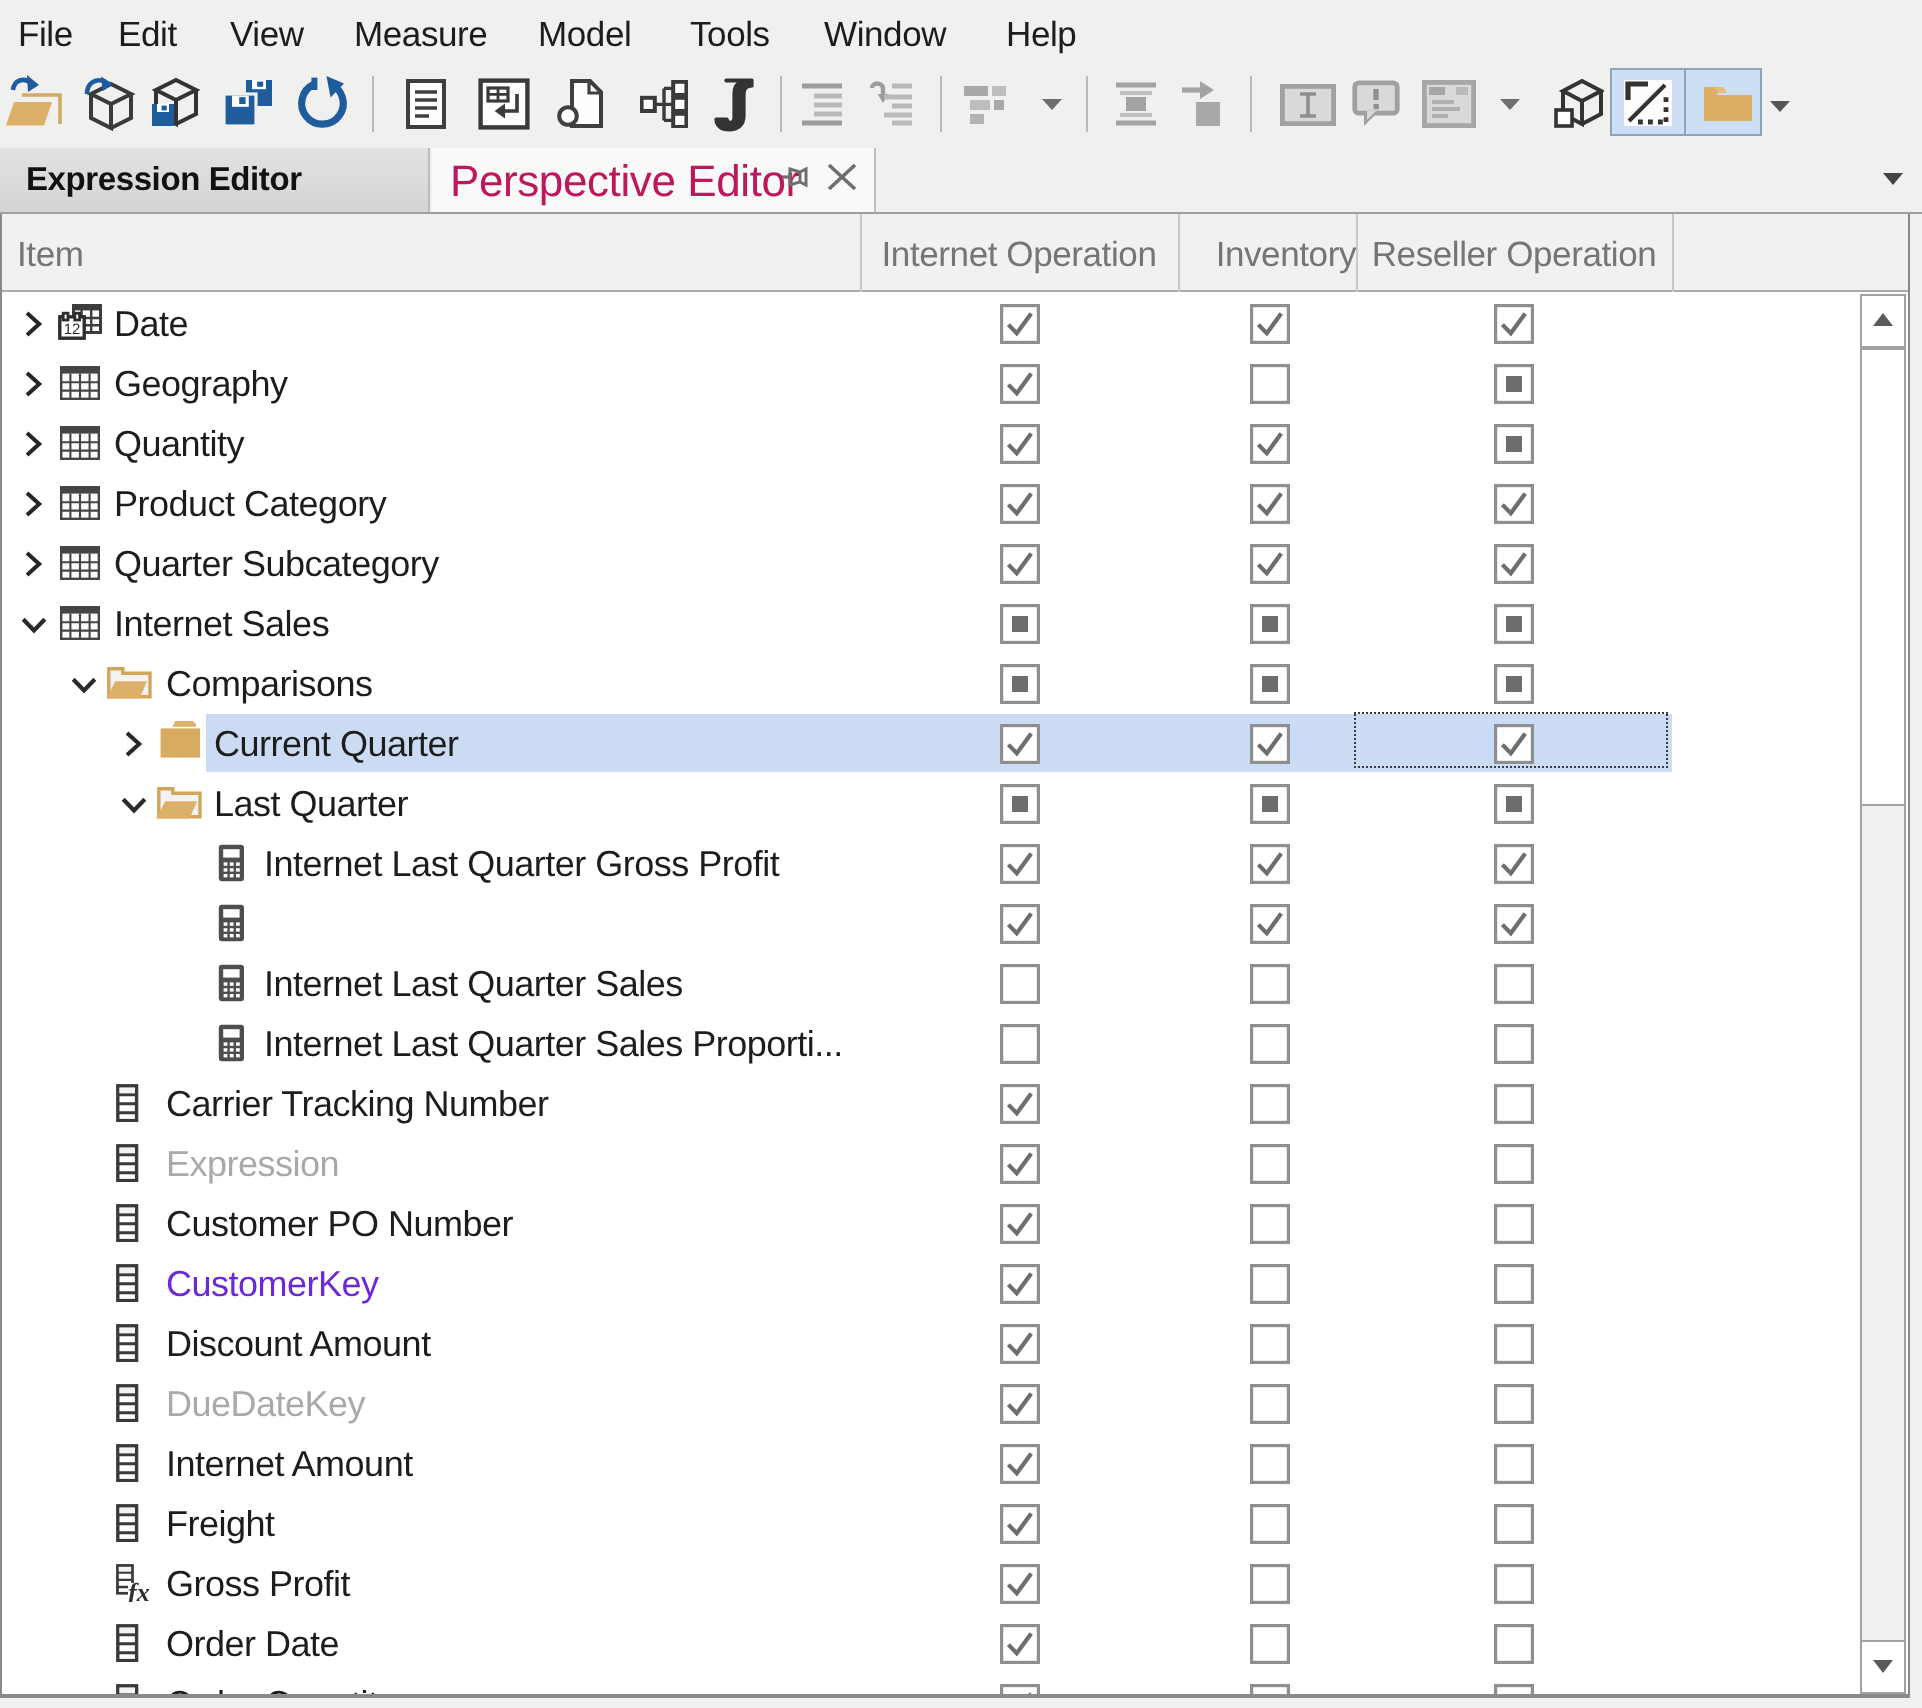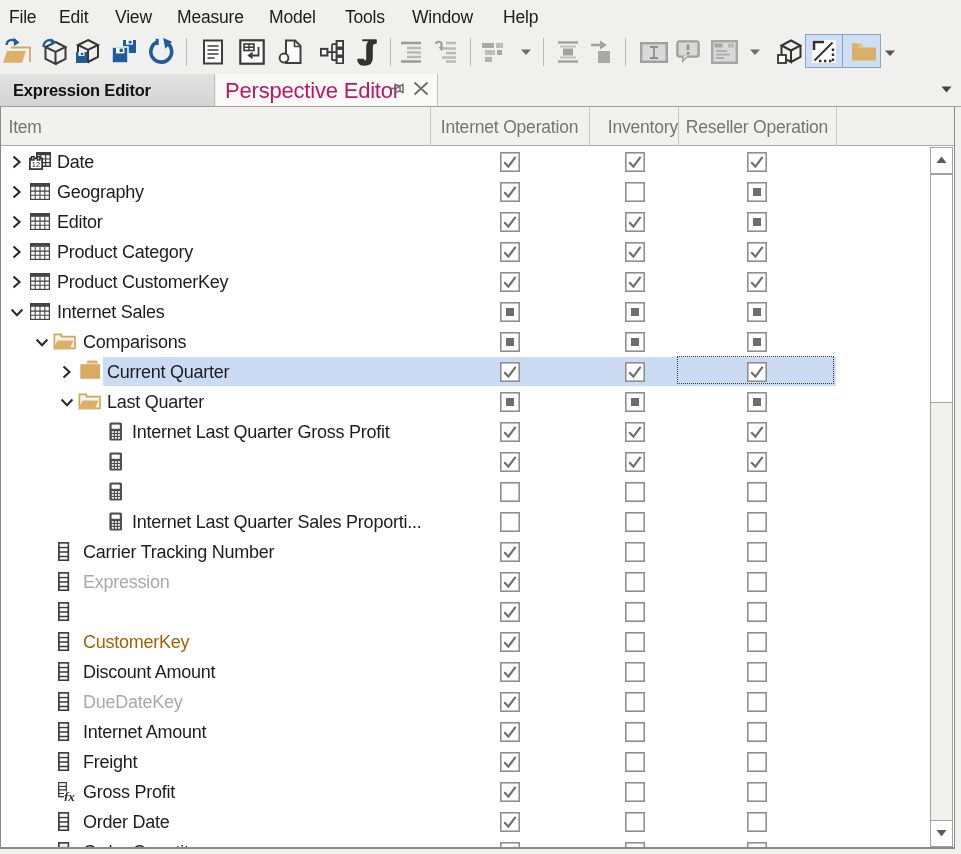--- a/index.html
+++ b/index.html
@@ -227,21 +227,21 @@
       <rect x="6" y="6" width="8" height="8" fill="#6d6d6d"></rect>
     </svg>
 <svg style="position:absolute;left:12px;top:215px" width="10" height="14" viewBox="0 0 10 14">
       <path d="M1.5 1.5 L7.6 7 L1.5 12.5" fill="none" stroke="#262626" stroke-width="2"></path>
     </svg>
     <svg style="position:absolute;left:30px;top:213px" width="20" height="17" viewBox="0 0 20 17">
       <rect x="0.6" y="0.6" width="18.8" height="15.8" fill="#fdfdfd" stroke="#454545" stroke-width="1.2"></rect>
       <rect x="0" y="0" width="20" height="3.8" fill="#454545"></rect>
       <path d="M5.2 3.8 V16.4 M10 3.8 V16.4 M14.8 3.8 V16.4 M0.7 8.1 H19.3 M0.7 12.3 H19.3" stroke="#454545" stroke-width="1.05" fill="none"></path>
     </svg>
-    <div style="position:absolute;left:57px;top:207px;height:30px;line-height:30px;font-size:18px;letter-spacing:-0.25px;color:#1d1d1d;white-space:nowrap">Editor</div>
+    <div style="position:absolute;left:57px;top:207px;height:30px;line-height:30px;font-size:18px;letter-spacing:-0.25px;color:#1d1d1d;white-space:nowrap">Quantity</div>
     <svg style="position:absolute;left:500px;top:212px" width="20" height="20" viewBox="0 0 20 20">
       <rect x="0.8" y="0.8" width="18.4" height="18.4" fill="#fff" stroke="#8f8f8f" stroke-width="1.6"></rect>
       <path d="M4.2 10.3 L8.4 14.6 L15.6 4.8" fill="none" stroke="#6d6d6d" stroke-width="2.1"></path>
     </svg>
     <svg style="position:absolute;left:625px;top:212px" width="20" height="20" viewBox="0 0 20 20">
       <rect x="0.8" y="0.8" width="18.4" height="18.4" fill="#fff" stroke="#8f8f8f" stroke-width="1.6"></rect>
       <path d="M4.2 10.3 L8.4 14.6 L15.6 4.8" fill="none" stroke="#6d6d6d" stroke-width="2.1"></path>
     </svg>
     <svg style="position:absolute;left:747px;top:212px" width="20" height="20" viewBox="0 0 20 20">
       <rect x="0.8" y="0.8" width="18.4" height="18.4" fill="#fff" stroke="#8f8f8f" stroke-width="1.6"></rect>
@@ -269,21 +269,21 @@
       <path d="M4.2 10.3 L8.4 14.6 L15.6 4.8" fill="none" stroke="#6d6d6d" stroke-width="2.1"></path>
     </svg>
 <svg style="position:absolute;left:12px;top:275px" width="10" height="14" viewBox="0 0 10 14">
       <path d="M1.5 1.5 L7.6 7 L1.5 12.5" fill="none" stroke="#262626" stroke-width="2"></path>
     </svg>
     <svg style="position:absolute;left:30px;top:273px" width="20" height="17" viewBox="0 0 20 17">
       <rect x="0.6" y="0.6" width="18.8" height="15.8" fill="#fdfdfd" stroke="#454545" stroke-width="1.2"></rect>
       <rect x="0" y="0" width="20" height="3.8" fill="#454545"></rect>
       <path d="M5.2 3.8 V16.4 M10 3.8 V16.4 M14.8 3.8 V16.4 M0.7 8.1 H19.3 M0.7 12.3 H19.3" stroke="#454545" stroke-width="1.05" fill="none"></path>
     </svg>
-    <div style="position:absolute;left:57px;top:267px;height:30px;line-height:30px;font-size:18px;letter-spacing:-0.25px;color:#1d1d1d;white-space:nowrap">Product CustomerKey</div>
+    <div style="position:absolute;left:57px;top:267px;height:30px;line-height:30px;font-size:18px;letter-spacing:-0.25px;color:#1d1d1d;white-space:nowrap">Quarter Subcategory</div>
     <svg style="position:absolute;left:500px;top:272px" width="20" height="20" viewBox="0 0 20 20">
       <rect x="0.8" y="0.8" width="18.4" height="18.4" fill="#fff" stroke="#8f8f8f" stroke-width="1.6"></rect>
       <path d="M4.2 10.3 L8.4 14.6 L15.6 4.8" fill="none" stroke="#6d6d6d" stroke-width="2.1"></path>
     </svg>
     <svg style="position:absolute;left:625px;top:272px" width="20" height="20" viewBox="0 0 20 20">
       <rect x="0.8" y="0.8" width="18.4" height="18.4" fill="#fff" stroke="#8f8f8f" stroke-width="1.6"></rect>
       <path d="M4.2 10.3 L8.4 14.6 L15.6 4.8" fill="none" stroke="#6d6d6d" stroke-width="2.1"></path>
     </svg>
     <svg style="position:absolute;left:747px;top:272px" width="20" height="20" viewBox="0 0 20 20">
       <rect x="0.8" y="0.8" width="18.4" height="18.4" fill="#fff" stroke="#8f8f8f" stroke-width="1.6"></rect>
@@ -429,20 +429,21 @@
       <rect x="2.8" y="9.2" width="1.9" height="1.7" fill="#fff"></rect>
       <rect x="5.9" y="9.2" width="1.9" height="1.7" fill="#fff"></rect>
       <rect x="9.0" y="9.2" width="1.9" height="1.7" fill="#fff"></rect>
       <rect x="2.8" y="12.1" width="1.9" height="1.7" fill="#fff"></rect>
       <rect x="5.9" y="12.1" width="1.9" height="1.7" fill="#fff"></rect>
       <rect x="9.0" y="12.1" width="1.9" height="1.7" fill="#fff"></rect>
       <rect x="2.8" y="15.0" width="1.9" height="1.7" fill="#fff"></rect>
       <rect x="5.9" y="15.0" width="1.9" height="1.7" fill="#fff"></rect>
       <rect x="9.0" y="15.0" width="1.9" height="1.7" fill="#fff"></rect>
     </svg>
+    <div style="position:absolute;left:132px;top:477px;height:30px;line-height:30px;font-size:18px;letter-spacing:-0.25px;color:#1d1d1d;white-space:nowrap">Internet Last Quarter Sales</div>
     <svg style="position:absolute;left:500px;top:482px" width="20" height="20" viewBox="0 0 20 20">
       <rect x="0.8" y="0.8" width="18.4" height="18.4" fill="#fff" stroke="#8f8f8f" stroke-width="1.6"></rect>
     </svg>
     <svg style="position:absolute;left:625px;top:482px" width="20" height="20" viewBox="0 0 20 20">
       <rect x="0.8" y="0.8" width="18.4" height="18.4" fill="#fff" stroke="#8f8f8f" stroke-width="1.6"></rect>
     </svg>
     <svg style="position:absolute;left:747px;top:482px" width="20" height="20" viewBox="0 0 20 20">
       <rect x="0.8" y="0.8" width="18.4" height="18.4" fill="#fff" stroke="#8f8f8f" stroke-width="1.6"></rect>
     </svg>
 <svg style="position:absolute;left:109px;top:512px" width="14" height="19" viewBox="0 0 14 19">
@@ -498,36 +499,37 @@
       <rect x="0.8" y="0.8" width="18.4" height="18.4" fill="#fff" stroke="#8f8f8f" stroke-width="1.6"></rect>
     </svg>
     <svg style="position:absolute;left:747px;top:572px" width="20" height="20" viewBox="0 0 20 20">
       <rect x="0.8" y="0.8" width="18.4" height="18.4" fill="#fff" stroke="#8f8f8f" stroke-width="1.6"></rect>
     </svg>
 <svg style="position:absolute;left:58px;top:602px" width="12" height="19" viewBox="0 0 12 19">
       <rect x="0.9" y="0.9" width="9.4" height="17.4" fill="#fdfdfd" stroke="#3a3a3a" stroke-width="1.7"></rect>
       <path d="M1 5.4 H10.2 M1 9.9 H10.2 M1 14.4 H10.2" stroke="#3a3a3a" stroke-width="1.5"></path>
       <rect x="1.8" y="1.9" width="7.6" height="2.7" fill="#f3f3f3"></rect>
     </svg>
+    <div style="position:absolute;left:83px;top:597px;height:30px;line-height:30px;font-size:18px;letter-spacing:-0.25px;color:#1d1d1d;white-space:nowrap">Customer PO Number</div>
     <svg style="position:absolute;left:500px;top:602px" width="20" height="20" viewBox="0 0 20 20">
       <rect x="0.8" y="0.8" width="18.4" height="18.4" fill="#fff" stroke="#8f8f8f" stroke-width="1.6"></rect>
       <path d="M4.2 10.3 L8.4 14.6 L15.6 4.8" fill="none" stroke="#6d6d6d" stroke-width="2.1"></path>
     </svg>
     <svg style="position:absolute;left:625px;top:602px" width="20" height="20" viewBox="0 0 20 20">
       <rect x="0.8" y="0.8" width="18.4" height="18.4" fill="#fff" stroke="#8f8f8f" stroke-width="1.6"></rect>
     </svg>
     <svg style="position:absolute;left:747px;top:602px" width="20" height="20" viewBox="0 0 20 20">
       <rect x="0.8" y="0.8" width="18.4" height="18.4" fill="#fff" stroke="#8f8f8f" stroke-width="1.6"></rect>
     </svg>
 <svg style="position:absolute;left:58px;top:632px" width="12" height="19" viewBox="0 0 12 19">
       <rect x="0.9" y="0.9" width="9.4" height="17.4" fill="#fdfdfd" stroke="#3a3a3a" stroke-width="1.7"></rect>
       <path d="M1 5.4 H10.2 M1 9.9 H10.2 M1 14.4 H10.2" stroke="#3a3a3a" stroke-width="1.5"></path>
       <rect x="1.8" y="1.9" width="7.6" height="2.7" fill="#f3f3f3"></rect>
     </svg>
-    <div style="position:absolute;left:83px;top:627px;height:30px;line-height:30px;font-size:18px;letter-spacing:-0.25px;color:#a16207;white-space:nowrap">CustomerKey</div>
+    <div style="position:absolute;left:83px;top:627px;height:30px;line-height:30px;font-size:18px;letter-spacing:-0.25px;color:#6d28d9;white-space:nowrap">CustomerKey</div>
     <svg style="position:absolute;left:500px;top:632px" width="20" height="20" viewBox="0 0 20 20">
       <rect x="0.8" y="0.8" width="18.4" height="18.4" fill="#fff" stroke="#8f8f8f" stroke-width="1.6"></rect>
       <path d="M4.2 10.3 L8.4 14.6 L15.6 4.8" fill="none" stroke="#6d6d6d" stroke-width="2.1"></path>
     </svg>
     <svg style="position:absolute;left:625px;top:632px" width="20" height="20" viewBox="0 0 20 20">
       <rect x="0.8" y="0.8" width="18.4" height="18.4" fill="#fff" stroke="#8f8f8f" stroke-width="1.6"></rect>
     </svg>
     <svg style="position:absolute;left:747px;top:632px" width="20" height="20" viewBox="0 0 20 20">
       <rect x="0.8" y="0.8" width="18.4" height="18.4" fill="#fff" stroke="#8f8f8f" stroke-width="1.6"></rect>
     </svg>

